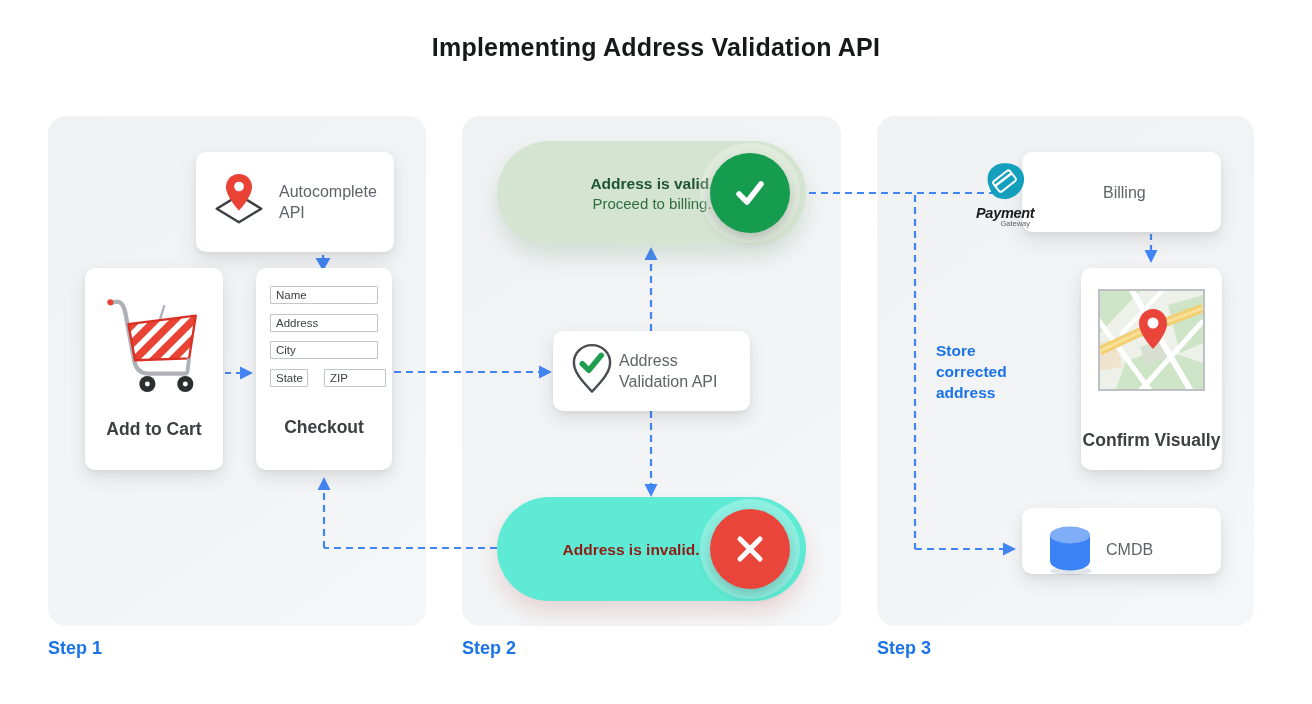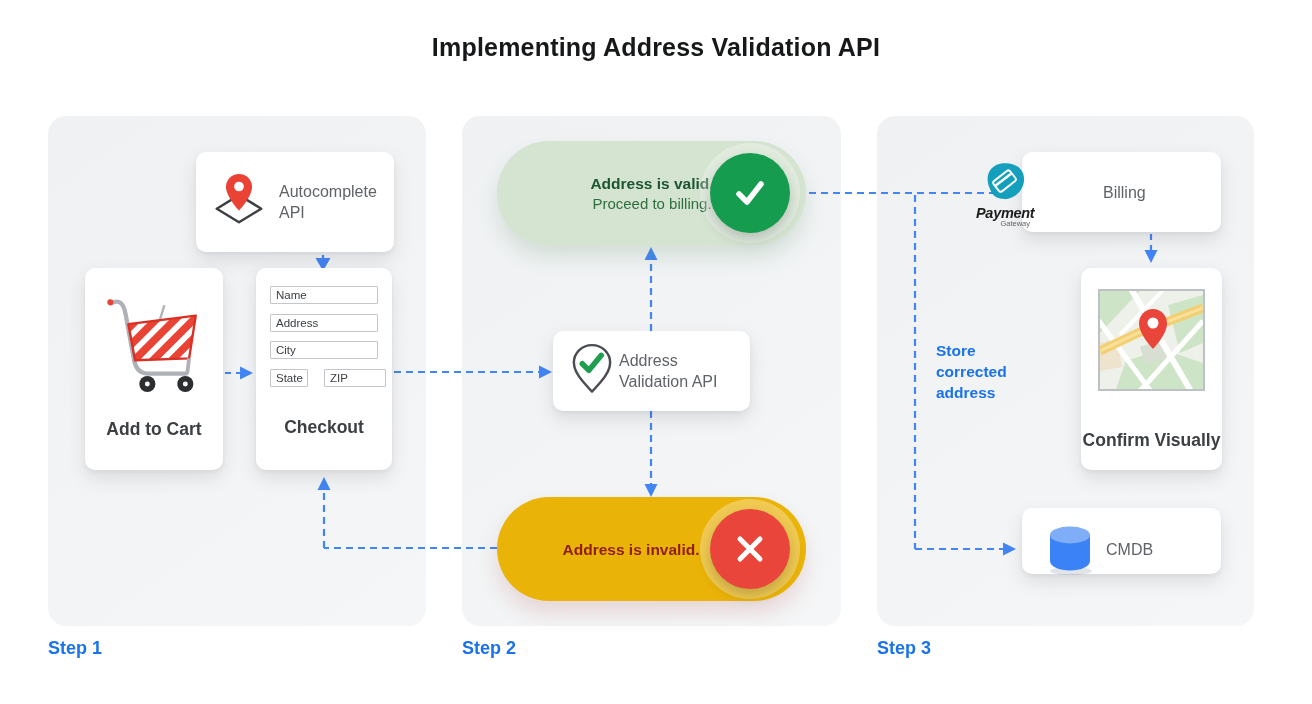--- a/index.html
+++ b/index.html
@@ -114,21 +114,21 @@
 
   
   .pill {
     position: absolute;
     width: 309px;
     height: 104px;
     border-radius: 52px;
     z-index: 3;
   }
   .pill.valid   { left: 497px; top: 141px; background: #d5e4d1; box-shadow: 0 12px 20px rgba(83,131,88,0.18); }
-  .pill.invalid { left: 497px; top: 497px; background: #eab308; box-shadow: 0 12px 20px rgba(179,80,80,0.18); }
+  .pill.invalid { left: 497px; top: 497px; background: #5eead4; box-shadow: 0 12px 20px rgba(179,80,80,0.18); }
 
   .pill-text { position: absolute; top: 0; height: 100%; display: flex; flex-direction: column; justify-content: center; text-align: center; }
   .pill.valid .pill-text   { left: 55px; width: 200px; }
   .pill.invalid .pill-text { left: 34px; width: 200px; }
   .pill-title { font-size: 15.5px; font-weight: bold; line-height: 21px; }
   .pill-sub   { font-size: 15px; line-height: 20px; }
   .pill.valid .pill-title { color: #1d5531; }
   .pill.valid .pill-sub   { color: #2e6f3e; }
   .pill.invalid .pill-title { color: #8e1d16; }
   .pill.invalid .pill-sub   { color: #9d3b33; }

